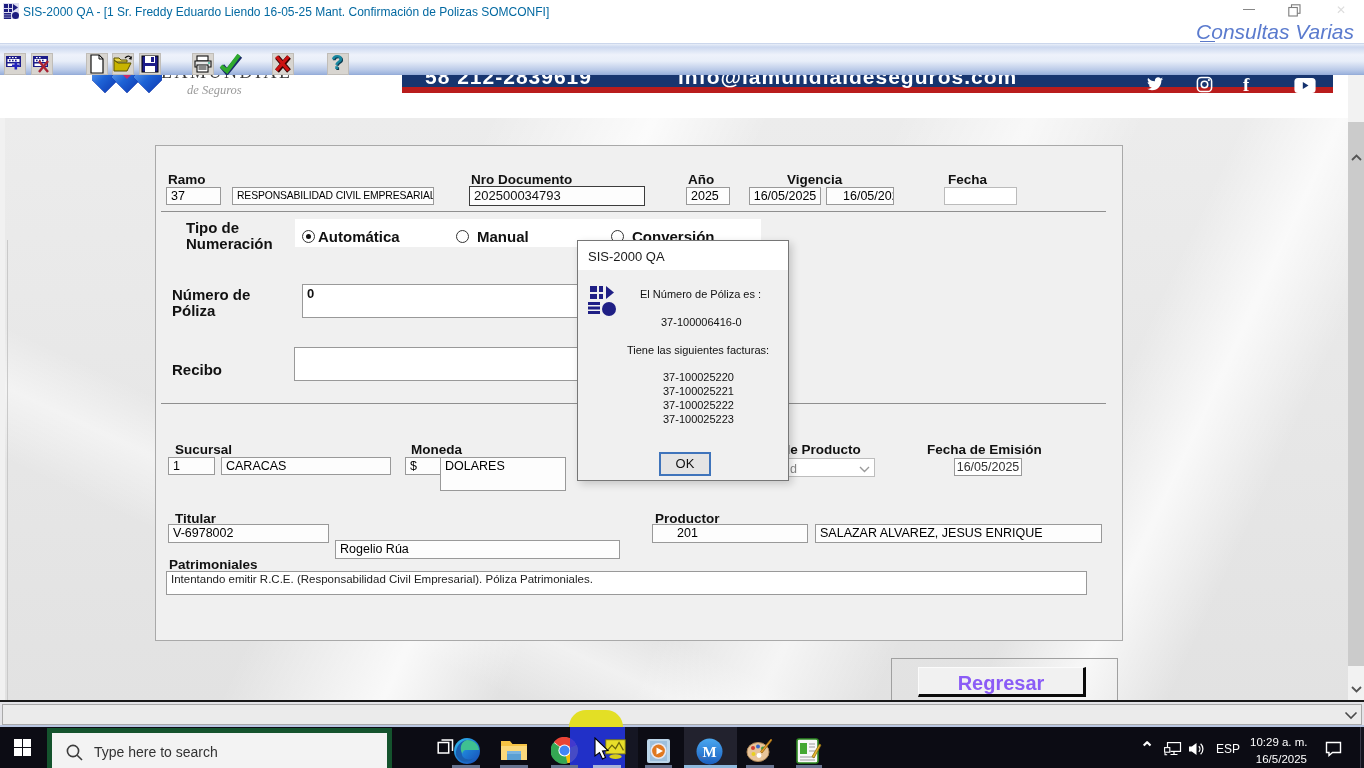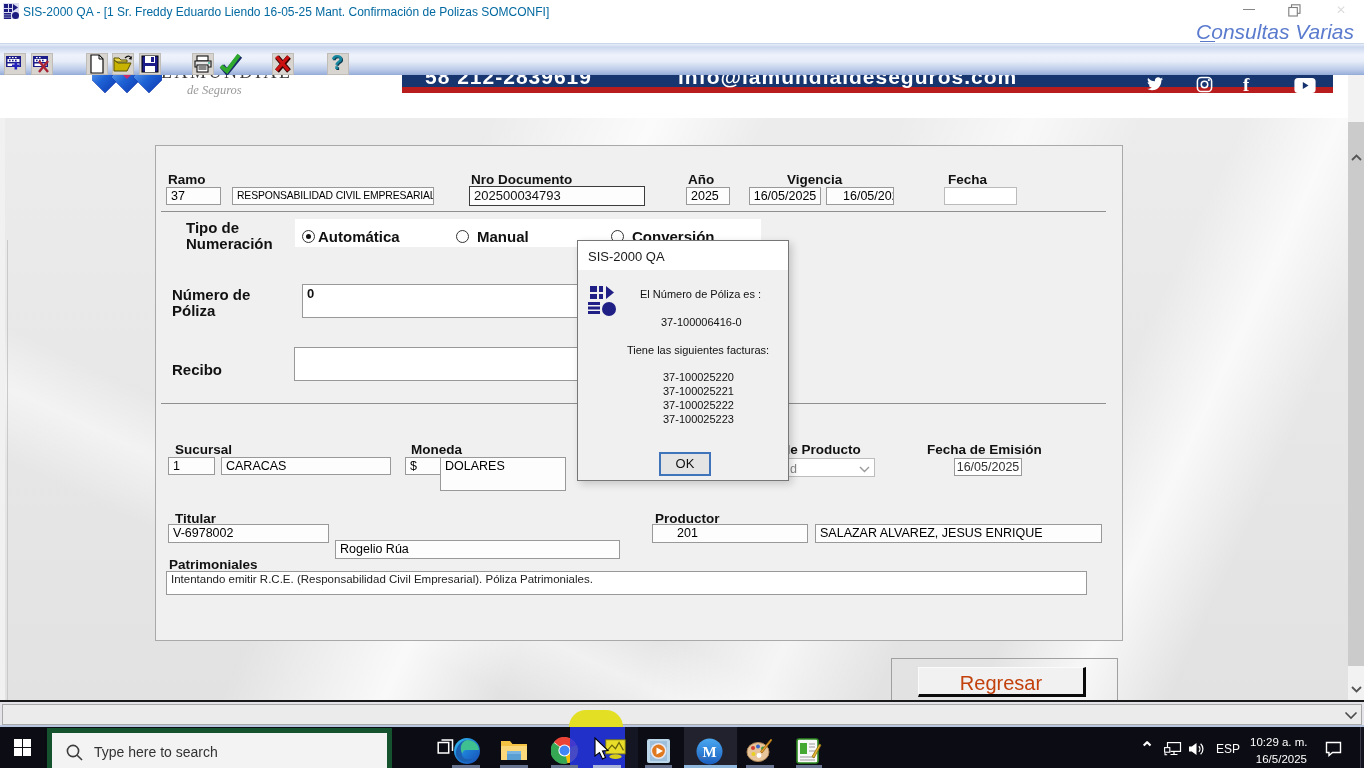--- a/index.html
+++ b/index.html
@@ -55,21 +55,21 @@
 
 #dialog { left:577px; top:240px; width:212px; height:241px; background:#f0f0f0; border:1px solid #767676; box-shadow:3px 3px 8px rgba(0,0,0,.18); }
 #dlgtitle { position:absolute; left:0; top:0; width:100%; height:29px; background:#fff; }
 #dlgtitle span { position:absolute; left:10px; top:8px; font-size:13px; color:#1a1a1a; }
 .dtxt { position:absolute; font-size:11px; color:#111; white-space:nowrap; }
 #okbtn { position:absolute; left:81px; top:211px; width:52px; height:24px; background:#e4e4e4; border:2px solid #3f74bb; font-size:13px; color:#111; text-align:center; line-height:20px; }
 
 
 #regpanel { left:891px; top:583px; width:227px; height:60px; border:1px solid #a0a0a0; background:transparent; }
 #regbtn { left:918px; top:592px; width:168px; height:30px; background:#f1f1f1; border-top:1px solid #fbfbfb; border-left:1px solid #fbfbfb; border-right:3px solid #0a0a0a; border-bottom:3px solid #0a0a0a; }
-#regbtn span { position:absolute; left:0; right:0; top:4px; text-align:center; font-weight:normal; font-size:20px; color:#c2410c; }
+#regbtn span { position:absolute; left:0; right:0; top:4px; text-align:center; font-weight:bold; font-size:20px; color:#8b5cf6; }
 
 
 #bstrip { left:0; top:700px; width:1364px; height:27px; background:#e4e4e8; border-top:2px solid #191919; border-bottom:2px solid #b9c6e2; }
 #bcombo { position:absolute; left:2px; top:2px; width:1360px; height:21px; background:#ebebeb; border:1px solid #a9a9a9; }
 
 
 #taskbar { left:0; top:727px; width:1364px; height:41px; background:#0c0c14; }
 #searchbox { position:absolute; left:47px; top:1px; width:345px; height:50px; background:#f3f3f3; border:5px solid #14532d; }
 #searchbox span { position:absolute; left:42px; top:11px; font-size:14px; color:#333; }
 .tray { position:absolute; color:#fff; font-size:13px; }

